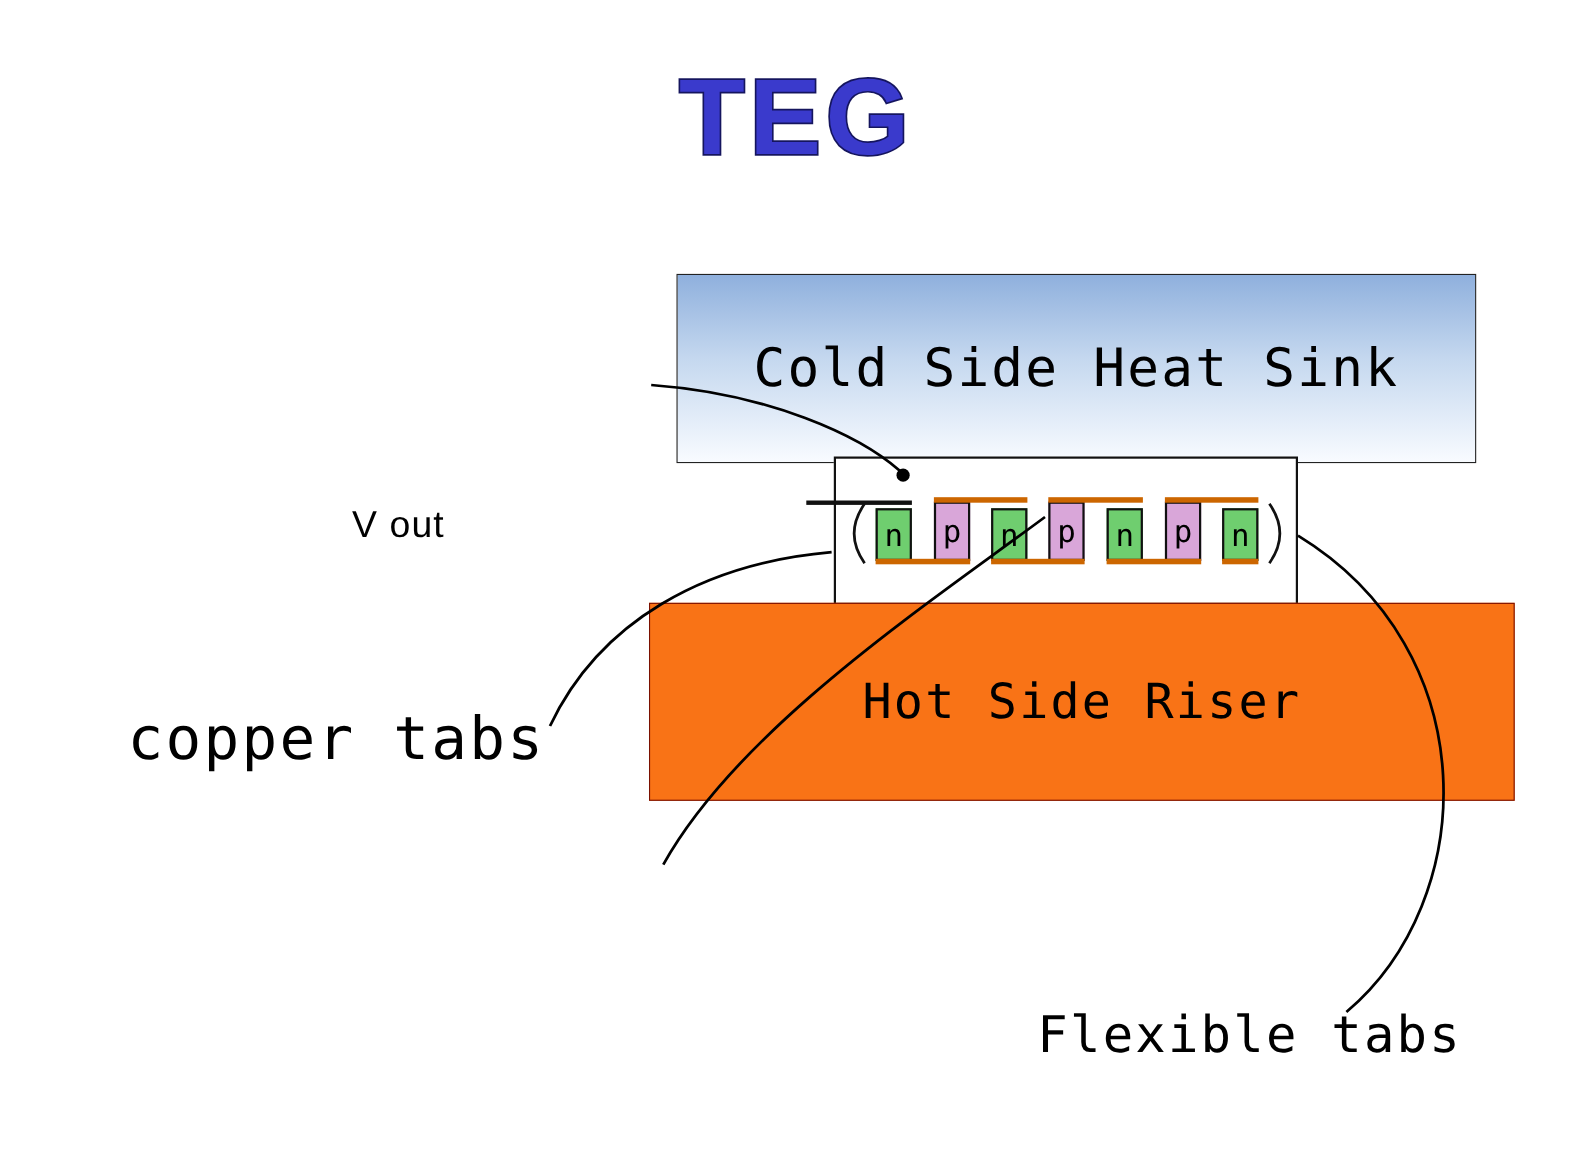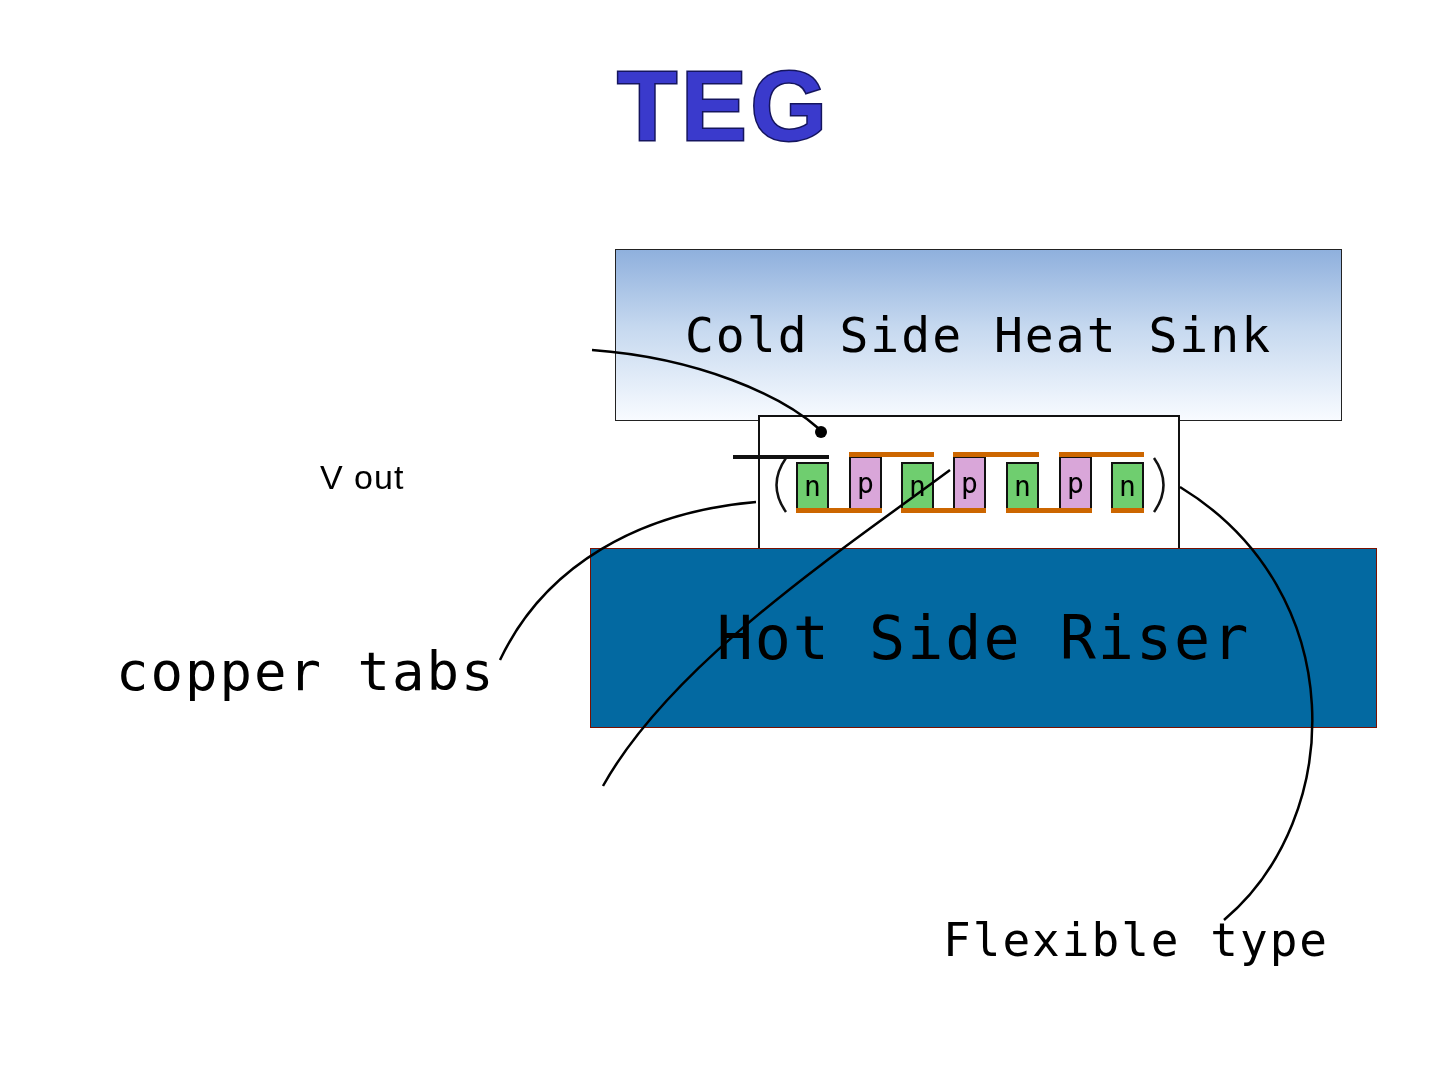--- a/index.html
+++ b/index.html
@@ -14,23 +14,23 @@
     -webkit-text-stroke:3px #15155e; paint-order:stroke fill;
   }
   .cold-box {
     position:absolute; left:615px; top:249px; width:725px; height:170px;
     background:linear-gradient(to bottom, #8fb0dd 0%, #c5d8ef 45%, #f8fbff 100%);
     border:1.5px solid #222; display:flex; align-items:center; justify-content:center;
     font-size:48px; letter-spacing:2px;
   }
   .hot-box {
     position:absolute; left:590px; top:548px; width:785px; height:178px;
-    background:#0369a1; border:1px solid #7a1000;
+    background:#f97316; border:1px solid #7a1000;
     display:flex; align-items:center; justify-content:center;
-    font-size:60px; letter-spacing:2px;
+    font-size:44px; letter-spacing:2px;
   }
   .module {
     position:absolute; left:758px; top:415px; width:422px; height:135px;
     background:#ffffff; border:2px solid #111; box-sizing:border-box;
   }
   .block {
     position:absolute; width:33px; box-sizing:border-box;
     border:2px solid #111; display:flex; align-items:center; justify-content:center;
     font-size:28px; z-index:3;
   }
@@ -79,21 +79,21 @@
   <div class="block n" style="left:1111px;">
       <span>n</span>
     </div>
 
   <div class="hot-box">
     <span>Hot Side Riser</span>
   </div>
 
   <div class="lbl lbl-vout">V out</div>
   <div class="lbl lbl-copper">copper tabs</div>
-  <div class="lbl lbl-seal">Flexible type</div>
+  <div class="lbl lbl-seal">Flexible tabs</div>
 
   <svg class="overlay" width="1448" height="1065" viewBox="0 0 1448 1065">
 
     <g fill="#cc6600">
       <rect x="796" y="508" width="86" height="5"></rect>
       <rect x="901" y="508" width="85" height="5"></rect>
       <rect x="1006" y="508" width="86" height="5"></rect>
       <rect x="1111" y="508" width="33" height="5"></rect>
     </g>
 

